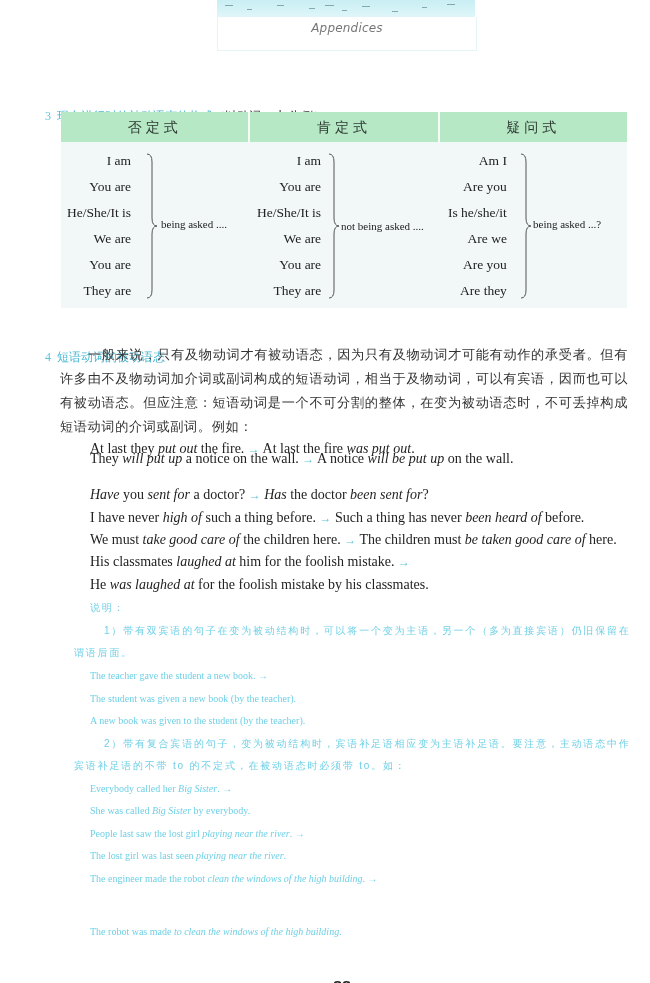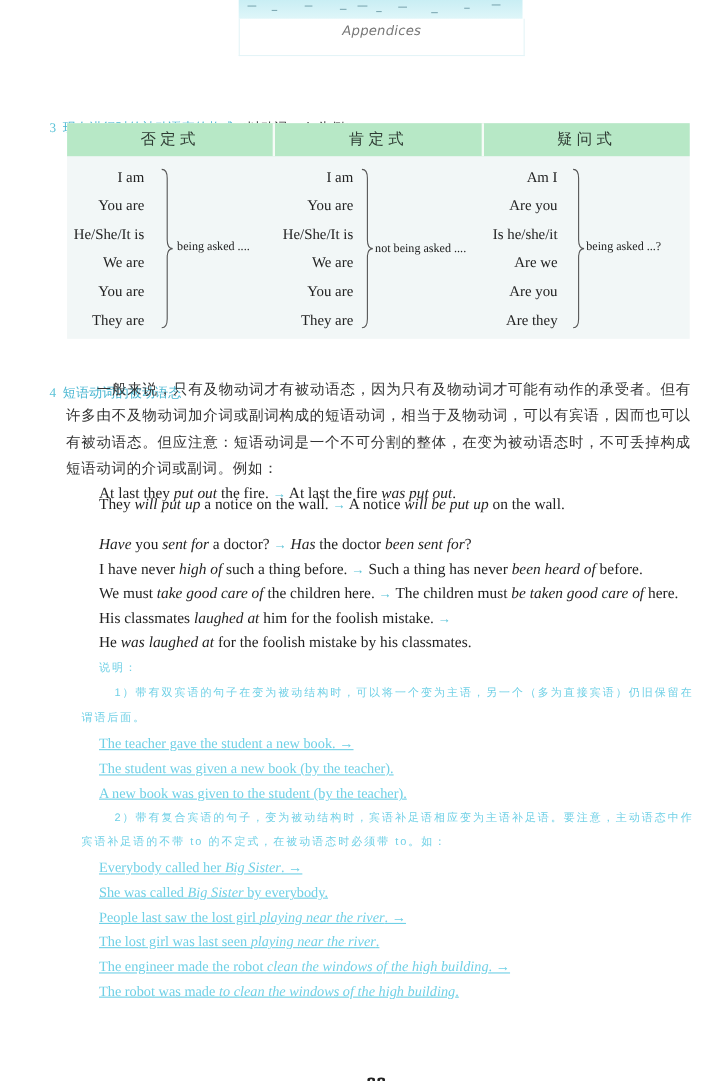--- a/index.html
+++ b/index.html
@@ -47,21 +47,21 @@
 
   .para {
     position:absolute; left:60px; width:568px; font-family:"DejaVu Sans", sans-serif;
     font-size:13.2px; line-height:24px; color:#333; text-align:justify; letter-spacing:0.6px;
   }
   .ex { position:absolute; left:90px; font-size:14px; line-height:18px; color:#222; white-space:nowrap; }
   .ex i { font-style:italic; }
   .arrow { color:#5cc3d8; font-size:12px; }
   .note { position:absolute; left:90px; color:#6fd0e6; white-space:nowrap; }
   .note-cn { font-family:Liberation Sans, sans-serif; font-size:10px; letter-spacing:1.8px; line-height:22px; }
-  .note-en { font-size:13px; line-height:16px;text-decoration:underline; }
+  .note-en { font-size:10px; line-height:16px; }
   .note-wrap { position:absolute; left:60px; width:568px; white-space:normal;margin-left:14px; }
   .page-num-box {
     position:absolute; left:322px; top:977px; width:40px; height:33px;
   }
   .page-num {
     height:18px; line-height:18px; text-align:center; font-family:"DejaVu Sans", sans-serif;
     font-weight:bold; font-size:13px; color:#222; background:#fff;
   }
   .page-num-tab { height:15px; background:#c6f2f8; }
 </style>
@@ -180,20 +180,20 @@
 </div>
 <div class="note note-en" style="top:826px">
   <span>People last saw the lost girl </span><i>playing near the river</i><span>. →</span>
 </div>
 <div class="note note-en" style="top:848px">
   <span>The lost girl was last seen </span><i>playing near the river</i><span>.</span>
 </div>
 <div class="note note-en" style="top:871px">
   <span>The engineer made the robot </span><i>clean the windows of the high building</i><span>. →</span>
 </div>
-<div class="note note-en" style="top:893px">
+<div class="note note-en" style="top:924px">
   <span>The robot was made </span><i>to clean the windows of the high building</i><span>.</span>
 </div>
 
 <div class="page-num-box">
   <div class="page-num">88</div>
   <div class="page-num-tab"></div>
 </div>
 
 </body></html>

